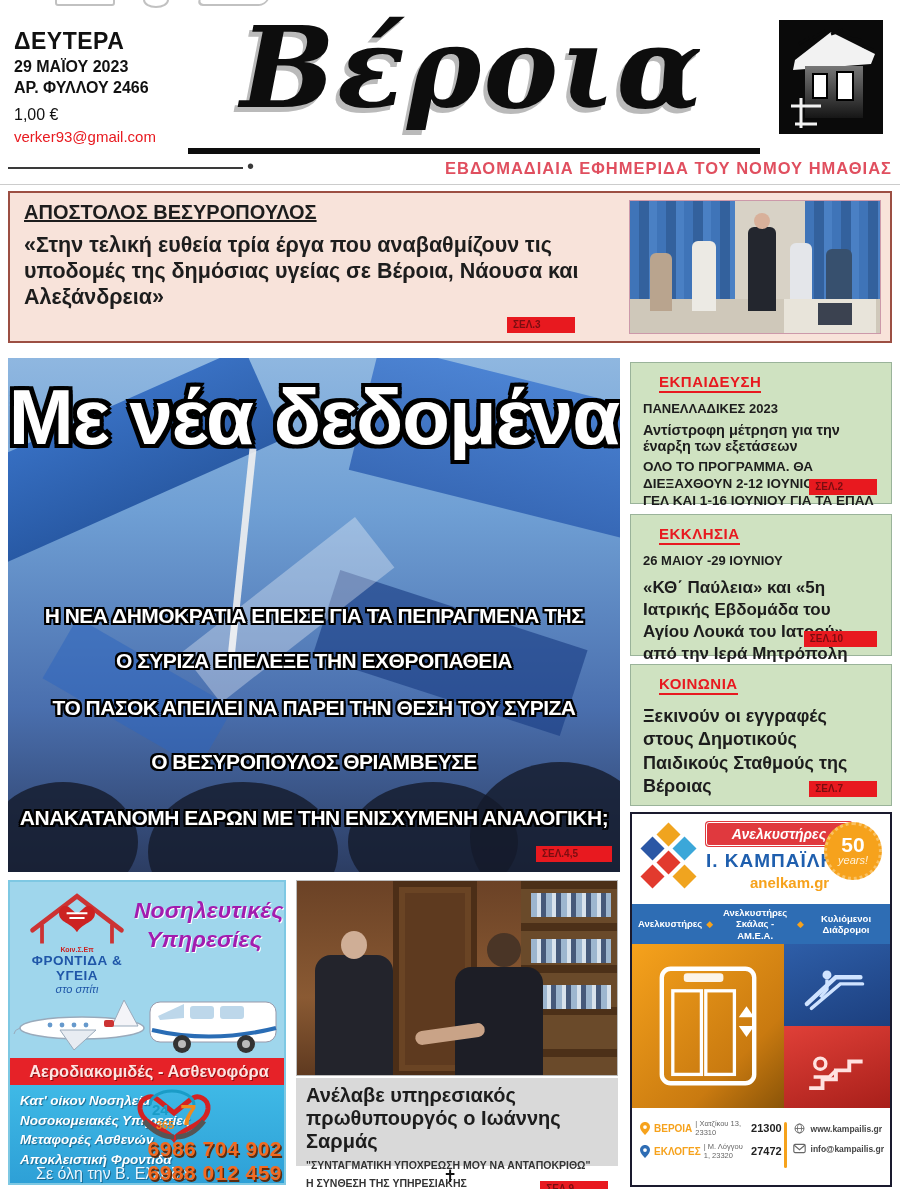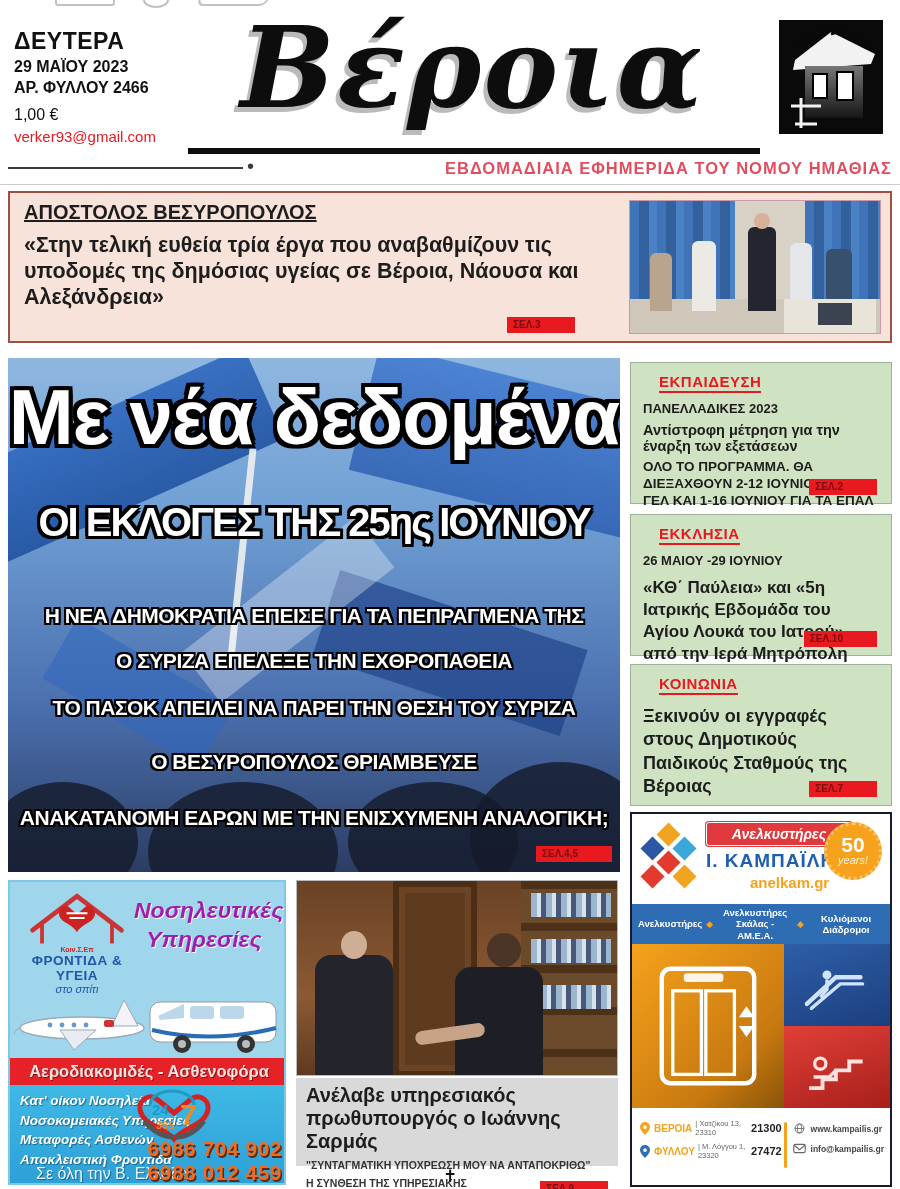--- a/index.html
+++ b/index.html
@@ -268,21 +268,20 @@
     <div class="flag fg2"></div>
     <div class="flag fg4"></div>
     <div class="flag fg5"></div>
     <div class="pole"></div>
     <div class="flag fg3"></div>
     <div class="crowd cw1"></div>
     <div class="crowd cw2"></div>
     <div class="crowd cw3"></div>
     <div class="crowd cw4"></div>
     <div class="outline-txt lead-h1">Με νέα δεδομένα</div>
-    <div class="outline-txt lead-h2">ΟΙ ΕΚΛΟΓΕΣ ΤΗΣ 25ης ΙΟΥΝΙΟΥ</div>
     <div class="outline-txt lead-sub ls0">Η ΝΕΑ ΔΗΜΟΚΡΑΤΙΑ ΕΠΕΙΣΕ ΓΙΑ ΤΑ ΠΕΠΡΑΓΜΕΝΑ ΤΗΣ</div>
     <div class="outline-txt lead-sub ls1">Ο ΣΥΡΙΖΑ ΕΠΕΛΕΞΕ ΤΗΝ ΕΧΘΡΟΠΑΘΕΙΑ</div>
     <div class="outline-txt lead-sub ls2">ΤΟ ΠΑΣΟΚ ΑΠΕΙΛΕΙ ΝΑ ΠΑΡΕΙ ΤΗΝ ΘΕΣΗ ΤΟΥ ΣΥΡΙΖΑ</div>
     <div class="outline-txt lead-sub ls3">Ο ΒΕΣΥΡΟΠΟΥΛΟΣ ΘΡΙΑΜΒΕΥΣΕ</div>
     <div class="outline-txt lead-sub ls4">ΑΝΑΚΑΤΑΝΟΜΗ ΕΔΡΩΝ ΜΕ ΤΗΝ ΕΝΙΣΧΥΜΕΝΗ ΑΝΑΛΟΓΙΚΗ;</div>
     <span class="page-tag lead-tag">ΣΕΛ.4,5</span>
   </section>
 
   <aside>
     <div class="green-box gb1">
@@ -455,21 +454,21 @@
           </svg>
           <span class="ea-city">ΒΕΡΟΙΑ</span>
           <span class="ea-addr">| Χατζίκου 13, 23310</span>
           <span class="ea-phone">21300</span>
         </div>
         <div class="ea-loc">
           <svg viewBox="0 0 14 18">
             <path d="M7 0C3 0 0 3 0 7c0 5 7 11 7 11s7-6 7-11C14 3 11 0 7 0z" fill="#2e6db4"></path>
               <circle cx="7" cy="7" r="2.6" fill="#fff"></circle>
           </svg>
-          <span class="ea-city">ΦΥΛΛΟΥ</span>
+          <span class="ea-city">ΕΚΛΟΓΕΣ</span>
           <span class="ea-addr">| Μ. Λόγγου 1, 23320</span>
           <span class="ea-phone">27472</span>
         </div>
       </div>
       <div class="ea-vline"></div>
       <div class="ea-net">
         <div class="ea-net-row">
           <svg viewBox="0 0 16 16">
             <circle cx="8" cy="8" r="6.5" fill="none" stroke="#666" stroke-width="1.4"></circle>
             <ellipse cx="8" cy="8" rx="3" ry="6.5" fill="none" stroke="#666" stroke-width="1.2"></ellipse>

